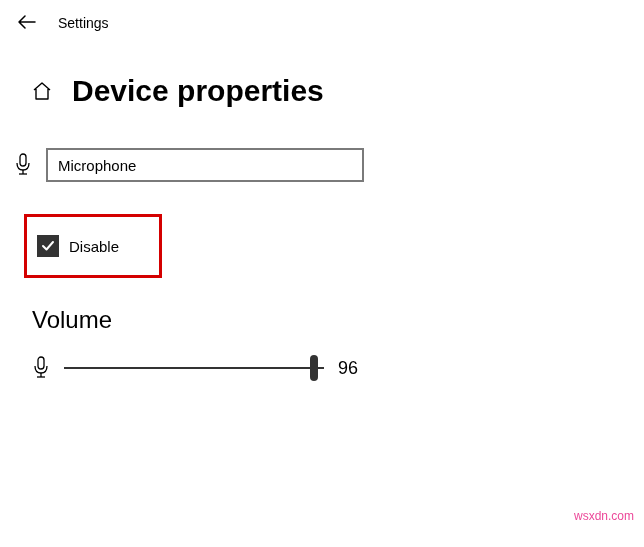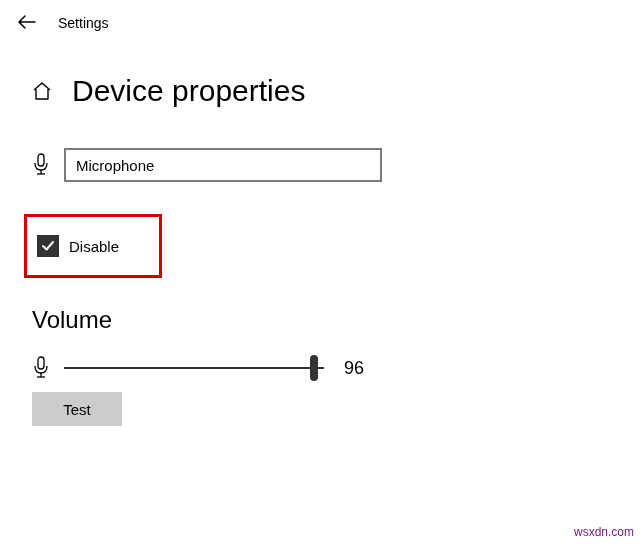--- a/index.html
+++ b/index.html
@@ -36,26 +36,26 @@
       padding: 28px 32px 10px 32px;
       gap: 20px;
     }
     .home-icon {
       width: 20px;
       height: 20px;
       cursor: pointer;
     }
     .page-title {
       font-size: 30px;
-      font-weight: 400;
+      font-weight: 700;
     }
     .rename-row {
       display: flex;
       align-items: center;
-      padding: 30px 32px 10px 32px;
+      padding: 30px 32px 10px 14px;
       gap: 14px;
     }
     .mic-icon {
       width: 18px;
       height: 24px;
     }
     .device-name-input {
       width: 318px;
       height: 34px;
       border: 2px solid #7a7a7a;
@@ -136,38 +136,37 @@
       position: absolute;
       top: 50%;
       width: 8px;
       height: 26px;
       background: #333333;
       border-radius: 4px;
       transform: translate(-50%, -50%);
     }
     .volume-value {
       font-size: 18px;
-      margin-left: 6px;
     }
     .test-button {
       width: 90px;
       height: 34px;
       background: #cccccc;
       border: none;
       font-size: 15px;
       font-family: inherit;
       cursor: pointer;
       margin-left: 0px;
     }
     .watermark {
       position: absolute;
-      bottom: 8px;
+      bottom: 24px;
       right: 10px;
       font-size: 12px;
-      color: #701a75;
+      color: #ec4899;
       text-align: right;
     }
   </style>
 </head>
 <body>
 
 <div class="header">
   <div class="back-arrow">
     <svg width="18" height="14" viewBox="0 0 18 14">
       <path d="M7 1 L1 7 L7 13 M1 7 L17 7" stroke="#000" stroke-width="1.5" fill="none" stroke-linecap="round" stroke-linejoin="round"></path>
@@ -216,16 +215,15 @@
         <line x1="9" y1="17" x2="9" y2="21" stroke="#000" stroke-width="1.3"></line>
         <line x1="5" y1="21" x2="13" y2="21" stroke="#000" stroke-width="1.3"></line>
       </svg>
     </div>
     <div class="slider-container">
       <div class="slider-track"></div>
       <div class="slider-thumb" id="slider-thumb" style="left: 96%;"></div>
     </div>
     <div class="volume-value">96</div>
   </div>
-  <button class="test-button">Test</button>
 </div>
 
 <div class="watermark">wsxdn.com</div>
 
 </body></html>

